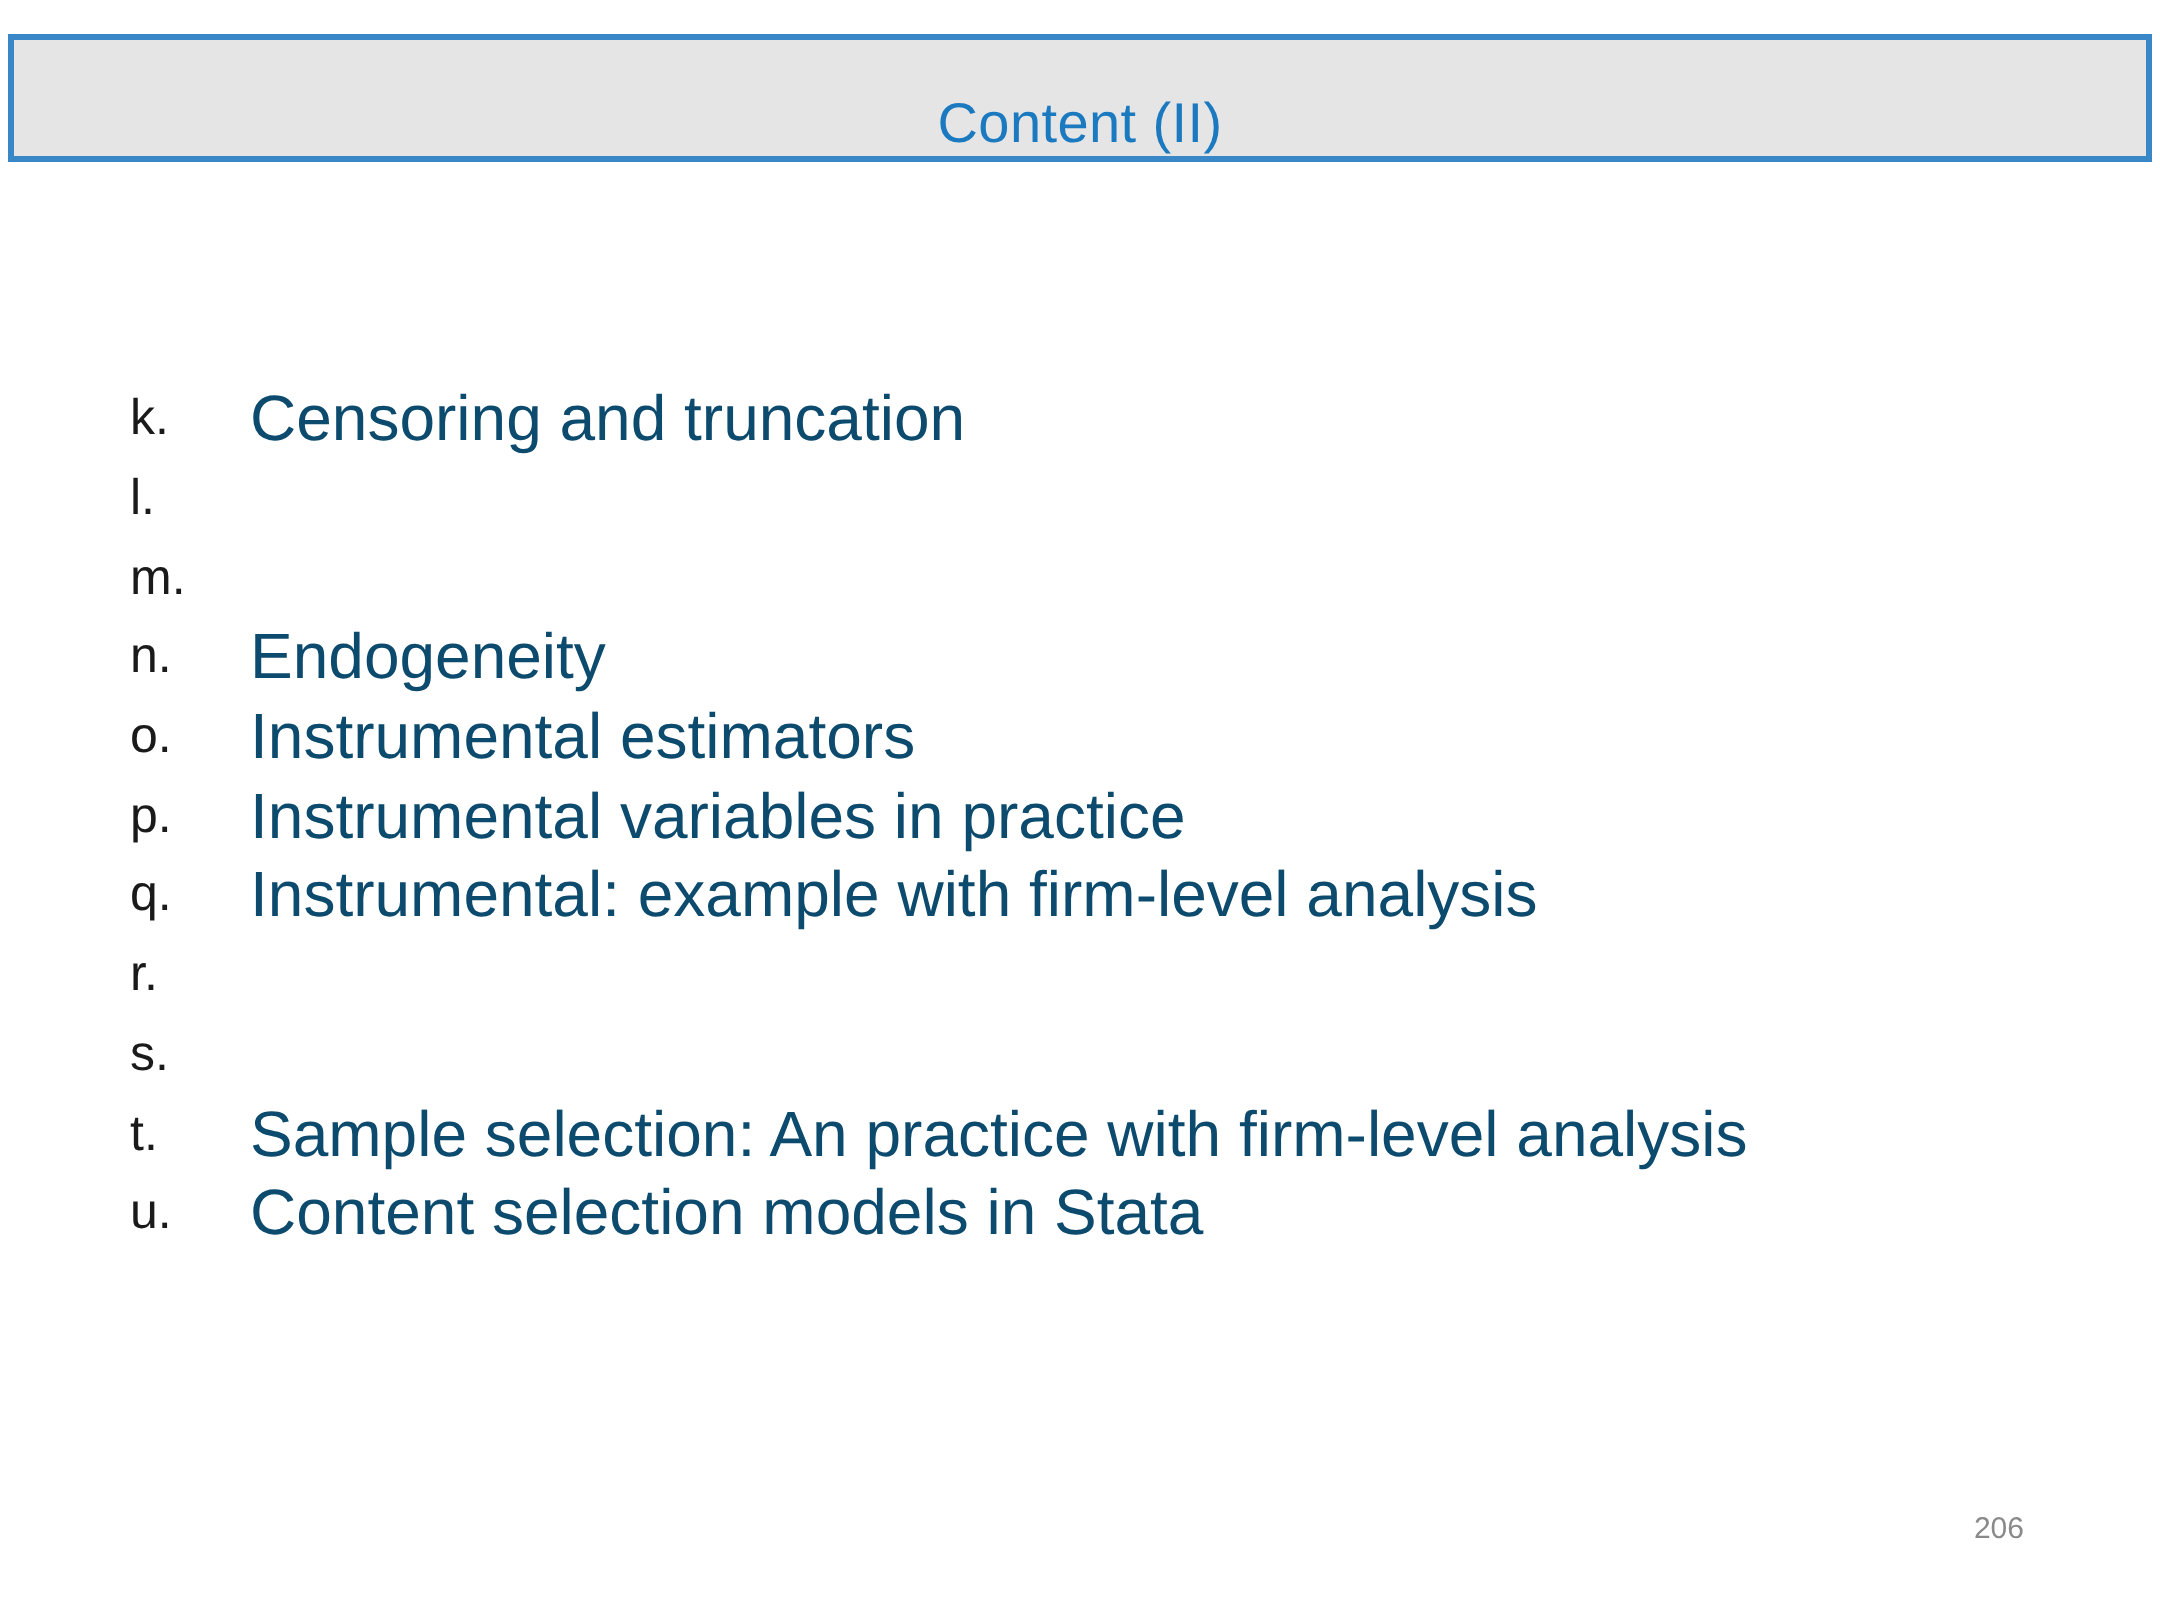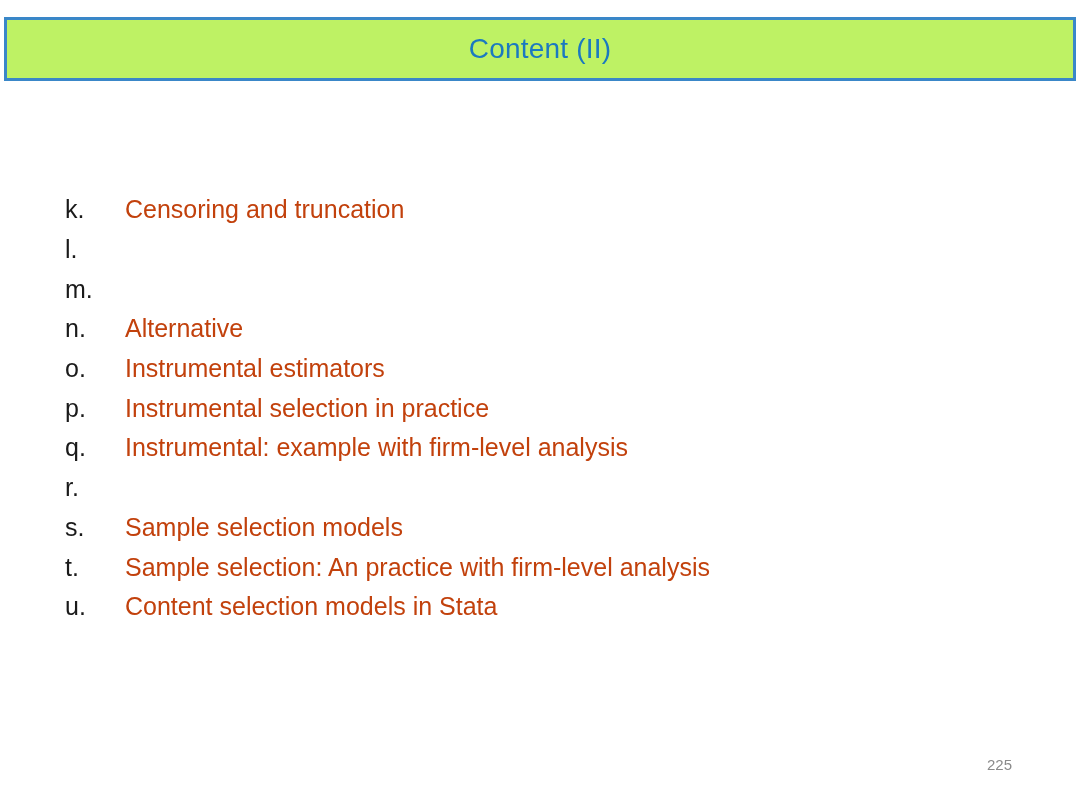--- a/index.html
+++ b/index.html
@@ -15,23 +15,23 @@
     background: #ffffff;
     overflow: hidden;
   }
   .title-box {
     position: absolute;
     left: 4px;
     top: 17px;
     right: 4px;
     height: 58px;
     border: 3px solid #3a87c8;
-    background: #bef264;
+    background: #e5e5e5;
     display: flex;
-    align-items: center;
+    align-items: flex-end;
     justify-content: center;
   }
   .title {
     color: #1b79c0;
     font-size: 28px;
     font-weight: 400;
     letter-spacing: 0.2px;
   }
   .content-list {
     position: absolute;
@@ -43,22 +43,22 @@
     display: flex;
     align-items: center;
     height: 39.7px;
   }
   .marker {
     flex: 0 0 60px;
     color: #1a1a1a;
     font-size: 25px;
   }
   .item-text {
-    color: #c2410c;
-    font-size: 25px;
+    color: #0c4a6e;
+    font-size: 32px;
     white-space: nowrap;
   }
   .page-number {
     position: absolute;
     top: 756px;
     right: 68px;
     color: #8a8a8a;
     font-size: 15px;
   }
 </style>
@@ -76,45 +76,44 @@
         <span class="item-text">Censoring and truncation</span>
       </div>
       <div class="list-row">
         <span class="marker">l.</span>
       </div>
       <div class="list-row">
         <span class="marker">m.</span>
       </div>
       <div class="list-row">
         <span class="marker">n.</span>
-        <span class="item-text">Alternative</span>
+        <span class="item-text">Endogeneity</span>
       </div>
       <div class="list-row">
         <span class="marker">o.</span>
         <span class="item-text">Instrumental estimators</span>
       </div>
       <div class="list-row">
         <span class="marker">p.</span>
-        <span class="item-text">Instrumental selection in practice</span>
+        <span class="item-text">Instrumental variables in practice</span>
       </div>
       <div class="list-row">
         <span class="marker">q.</span>
         <span class="item-text">Instrumental: example with firm-level analysis</span>
       </div>
       <div class="list-row">
         <span class="marker">r.</span>
       </div>
       <div class="list-row">
         <span class="marker">s.</span>
-        <span class="item-text">Sample selection models</span>
       </div>
       <div class="list-row">
         <span class="marker">t.</span>
         <span class="item-text">Sample selection: An practice with firm-level analysis</span>
       </div>
       <div class="list-row">
         <span class="marker">u.</span>
         <span class="item-text">Content selection models in Stata</span>
       </div>
     </div>
 
-  <div class="page-number">225</div>
+  <div class="page-number">206</div>
 </div>
 
 </body></html>

